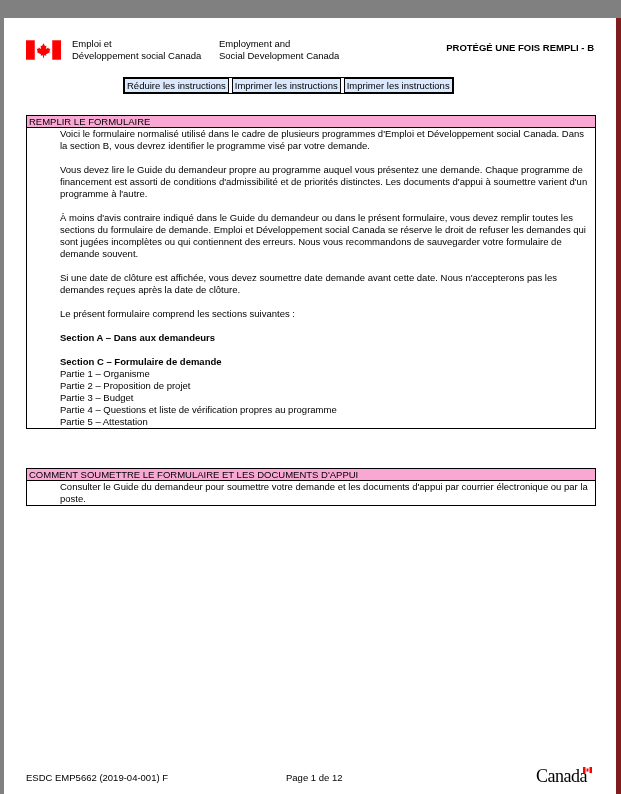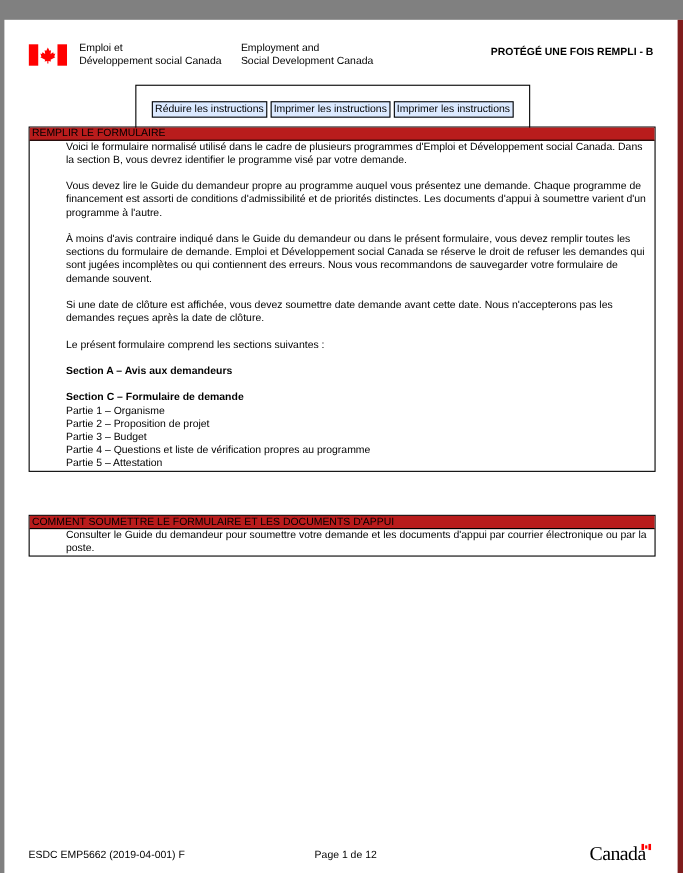--- a/index.html
+++ b/index.html
@@ -20,34 +20,34 @@
   }
   .dept { position: absolute; top: 20px; font-size: 9.5px; line-height: 12px; }
   .dept.fr { left: 68px; }
   .dept.en { left: 215px; }
   .protege {
     position: absolute; right: 22px; top: 24px;
     font-size: 9.5px; font-weight: bold;
   }
   .btnbar {
     position: absolute; left: 119px; top: 59px;
-    border: 1px solid #000; padding: 14px; display: flex; gap: 3px;
+    border: 1px solid #000; padding: 0; display: flex; gap: 3px;
   }
   .btn {
     background: #dbe9ff; border: 1px solid #000;
     font-size: 9.5px; padding: 1px 2px; line-height: 11px;
     font-family: "Liberation Sans", sans-serif; cursor: pointer;
     color: #000;
   }
   .section {
     position: absolute; left: 22px; width: 568px;
     border: 1px solid #000;
   }
   .section .hd {
-    background: #b91c1c; border-bottom: 1px solid #000;
+    background: #f9a8d4; border-bottom: 1px solid #000;
     font-size: 9.5px; line-height: 11px; padding: 0 2px;
   }
   .section .bd {
     font-size: 9.5px; line-height: 12px; padding: 0 2px 0 2px; margin-left: 31px;
   }
   .bd p { margin: 0 0 12px 0; }
   .bd .b { font-weight: bold; }
   .s1 { top: 97px; }
   .s2 { top: 450px; }
   .footer-id { position: absolute; left: 22px; top: 754px; font-size: 9.5px; }
@@ -87,21 +87,21 @@
   </div>
 
   <div class="section s1">
     <div class="hd">REMPLIR LE FORMULAIRE</div>
     <div class="bd">
       <p>Voici le formulaire normalisé utilisé dans le cadre de plusieurs programmes d'Emploi et Développement social Canada. Dans la section B, vous devrez identifier le programme visé par votre demande.</p>
       <p>Vous devez lire le Guide du demandeur propre au programme auquel vous présentez une demande. Chaque programme de financement est assorti de conditions d'admissibilité et de priorités distinctes. Les documents d'appui à soumettre varient d'un programme à l'autre.</p>
       <p>À moins d'avis contraire indiqué dans le Guide du demandeur ou dans le présent formulaire, vous devez remplir toutes les sections du formulaire de demande. Emploi et Développement social Canada se réserve le droit de refuser les demandes qui sont jugées incomplètes ou qui contiennent des erreurs. Nous vous recommandons de sauvegarder votre formulaire de demande souvent.</p>
       <p>Si une date de clôture est affichée, vous devez soumettre date demande avant cette date. Nous n'accepterons pas les demandes reçues après la date de clôture.</p>
       <p>Le présent formulaire comprend les sections suivantes :</p>
-      <p class="b">Section A – Avis aux demandeurs</p>
+      <p class="b">Section A – Dans aux demandeurs</p>
       <div class="b">Section C – Formulaire de demande</div>
       <div>Partie 1 – Organisme</div>
       <div>Partie 2 – Proposition de projet</div>
       <div>Partie 3 – Budget</div>
       <div>Partie 4 – Questions et liste de vérification propres au programme</div>
       <div>Partie 5 – Attestation</div>
     </div>
   </div>
 
   <div class="section s2">

